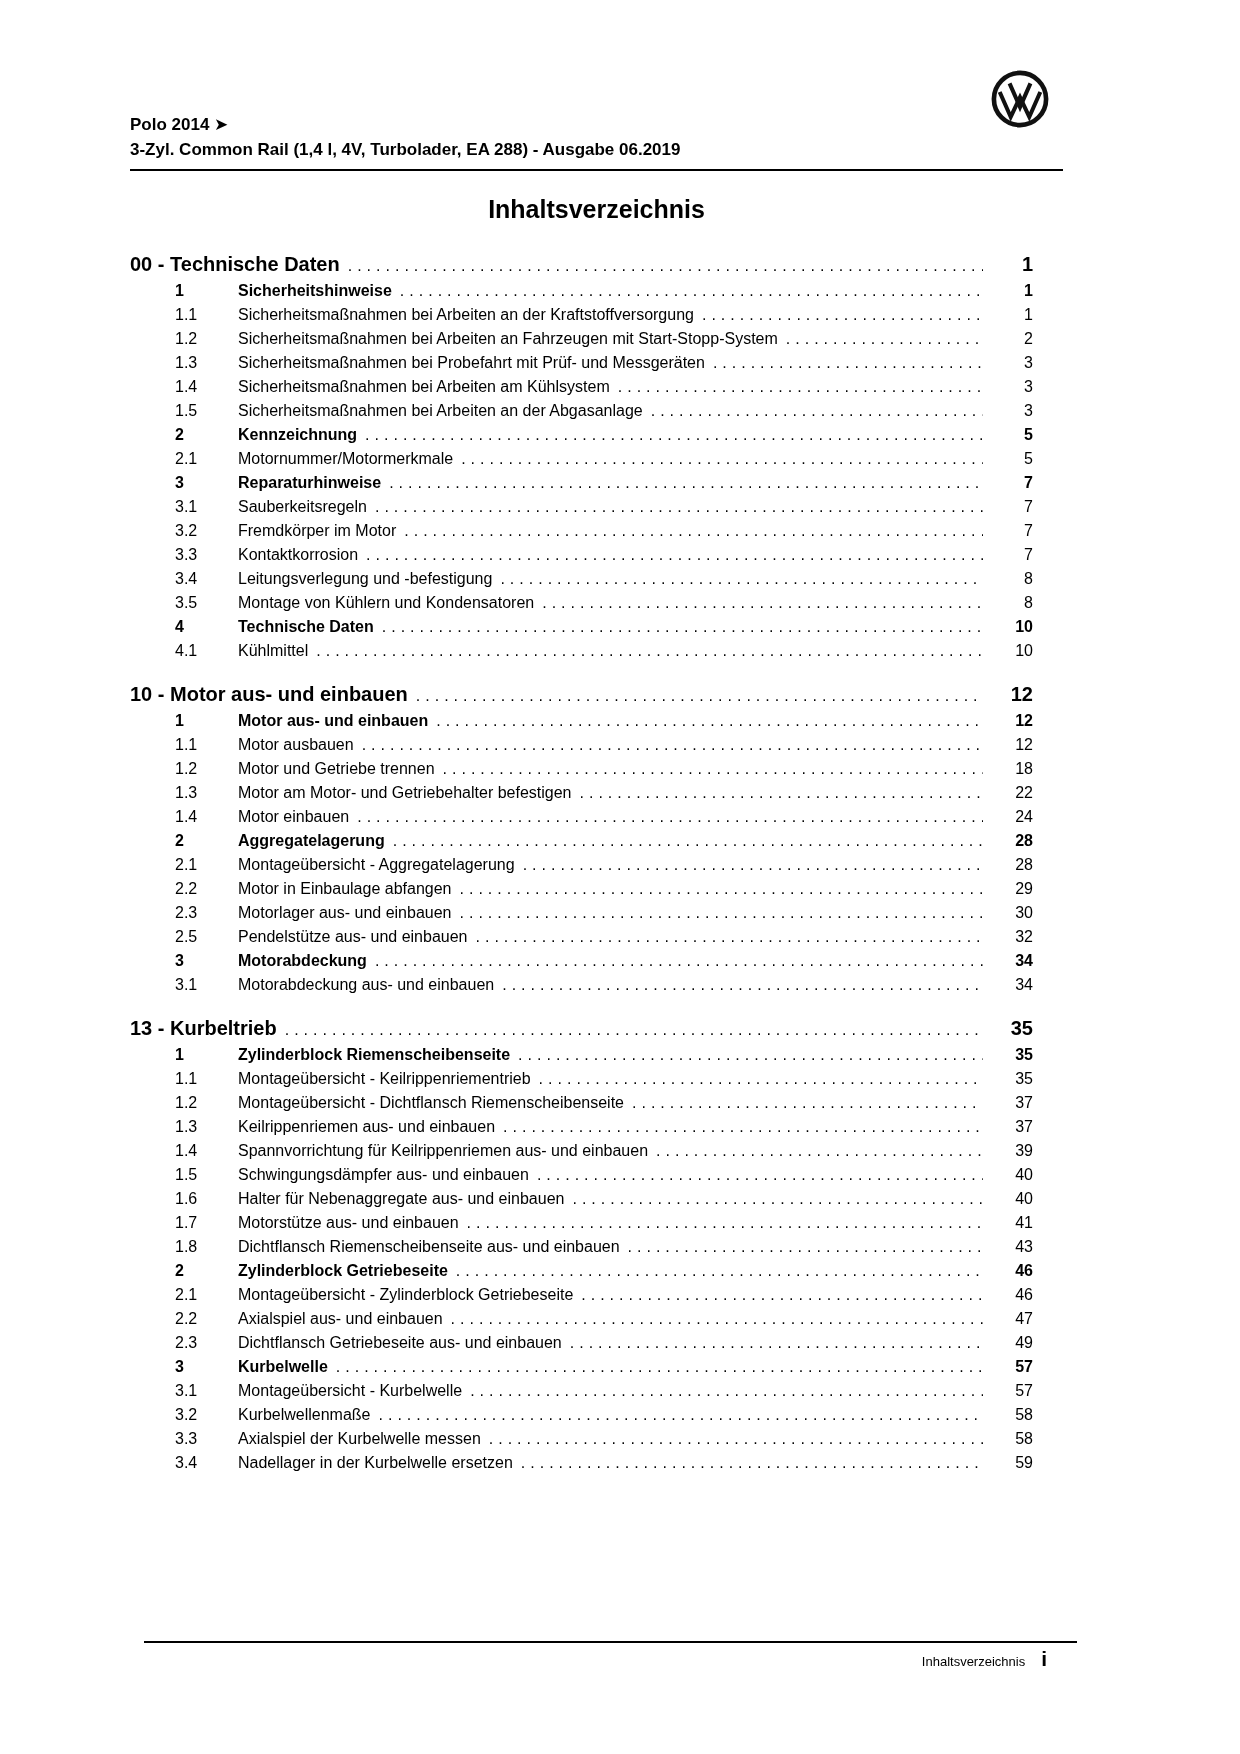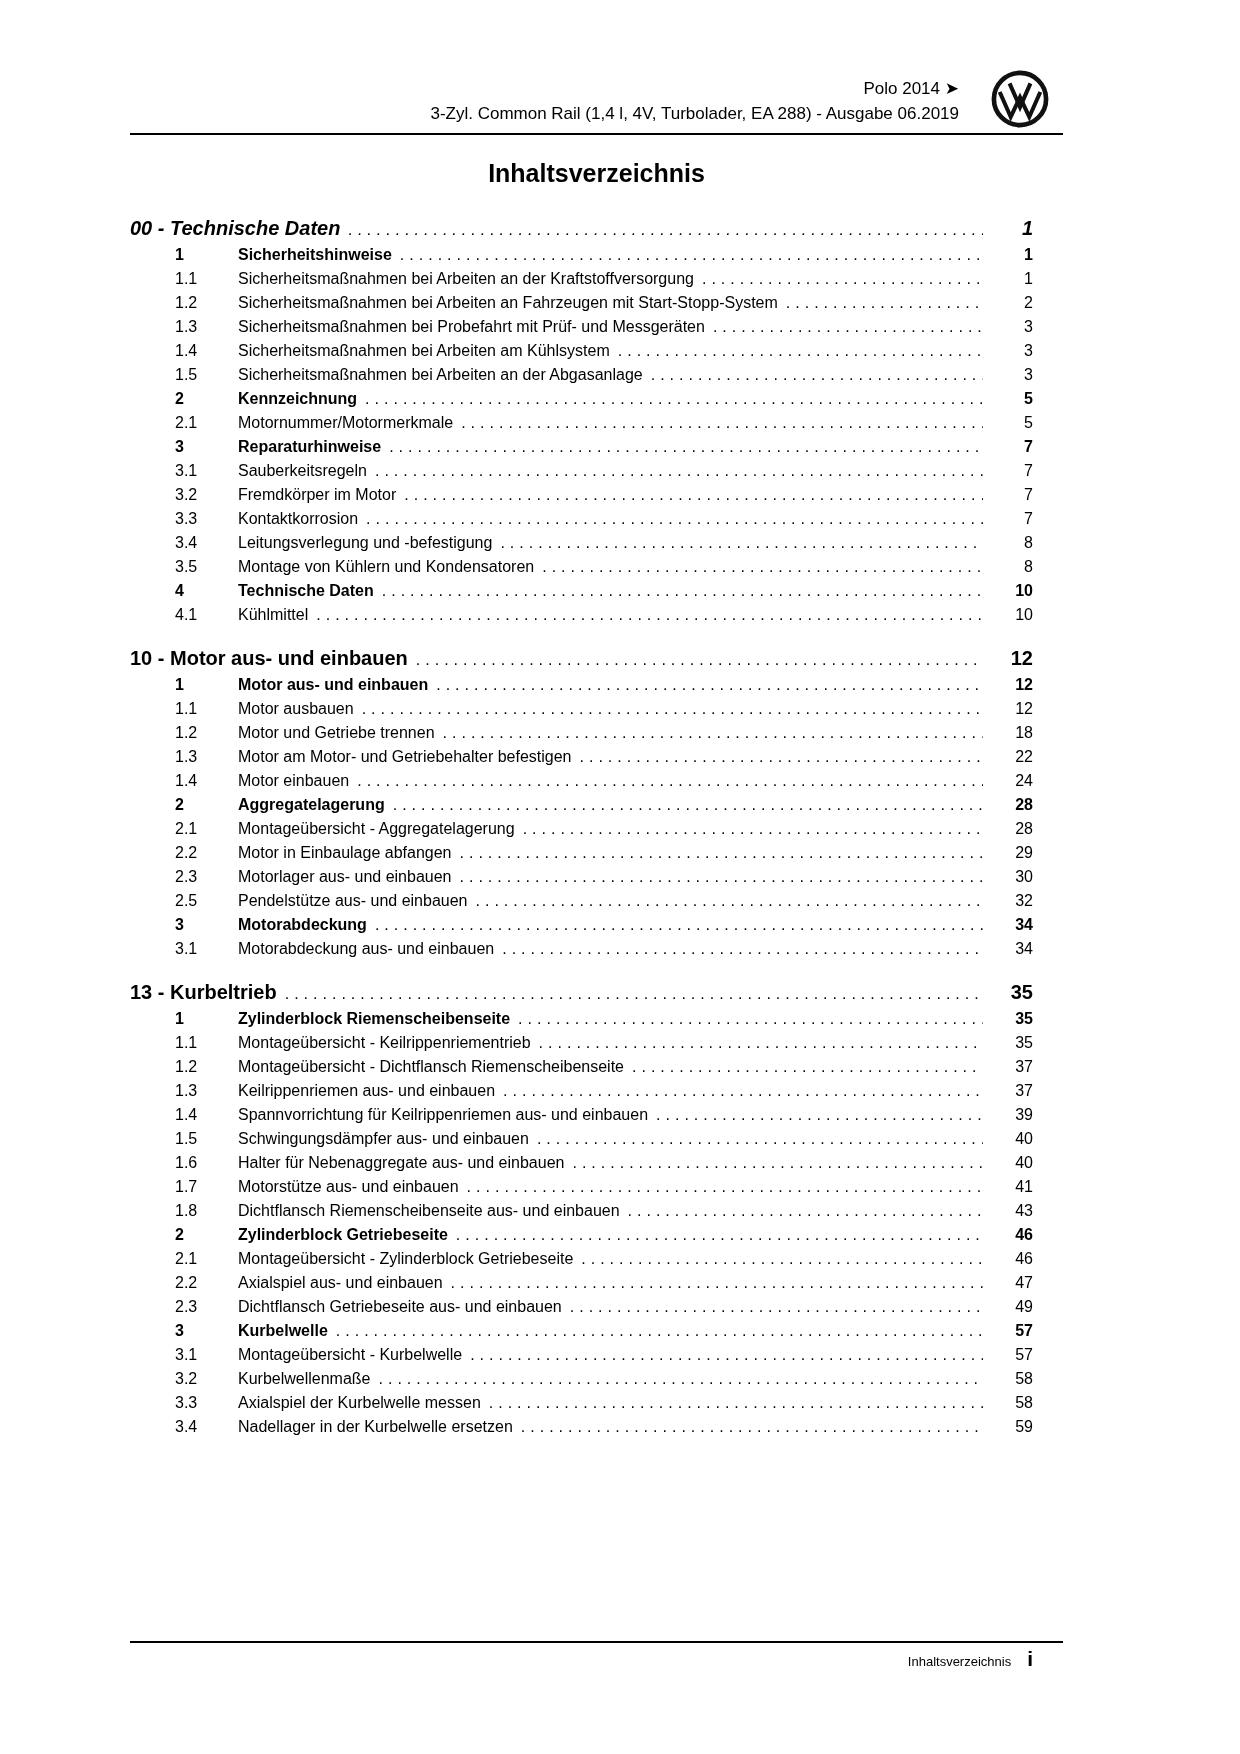--- a/index.html
+++ b/index.html
@@ -7,48 +7,48 @@
   body {
     width: 1240px; height: 1754px;
     background: #ffffff; color: #000000;
     font-family: "Liberation Sans", "DejaVu Sans", sans-serif;
   }
   .page { position: relative; width: 1240px; height: 1754px; overflow: hidden; background:#fff; }
   .content { position: absolute; left: 130px; top: 0; width: 933px; }
 
   
   .header { position: relative; padding-top: 76px; }
-  .header-lines { text-align: right; padding-right: 104px; font-weight: normal; font-size: 17px; line-height: 25px; }
+  .header-lines { text-align: left; padding-right: 104px; font-weight: bold; font-size: 17px; line-height: 25px; margin-top: 36px; }
   .logo { position: absolute; right: 14px; top: 70px; width: 58px; height: 58px; }
   .header-rule { border-bottom: 2px solid #000; margin-top: 7px; }
 
   
   .doc-title { text-align: center; font-size: 25px; font-weight: bold; margin-top: 22px; line-height: 32px; }
 
   
   .toc { margin-top: 26px; padding-right: 30px; }
   .toc-row { display: flex; align-items: baseline; }
   .section-row { font-size: 16px; line-height: 24px; }
   .section-row.bold { font-weight: bold; }
   .chapter-row { font-size: 20px; font-weight: bold; line-height: 26px; margin-top: 18px; }
-  .toc-row.chapter-row:first-child { margin-top: 0; font-style: italic; }
+  .toc-row.chapter-row:first-child { margin-top: 0; }
 
   .ch-title { white-space: nowrap; padding-right: 8px; }
   .sec-num { flex: 0 0 108px; padding-left: 45px; }
   .sec-title { white-space: nowrap; padding-right: 8px; }
   .dots { flex: 1 1 auto; overflow: hidden; white-space: nowrap;
           font-size: 16px; font-weight: normal; }
   .dots::after {
     content: "......................................................................................................................................................................";
     letter-spacing: 5px;
   }
   .pagenum { flex: 0 0 50px; text-align: right; padding-left: 6px; }
 
   
-  .footer { position: absolute; left: 130px; top: 1641px; width: 933px; }
+  .footer { position: absolute; left: 144px; top: 1641px; width: 933px; }
   .footer-rule { border-bottom: 2px solid #000; }
   .footer-text { text-align: right; padding-right: 30px; margin-top: 5px; font-size: 13px; line-height: 22px; }
   .footer-text .roman { font-size: 21px; font-weight: bold; margin-left: 16px; }
 
   .vw-stroke { fill: none; stroke: #111; }
 </style>
 </head>
 <body>
 
 <div class="page">

